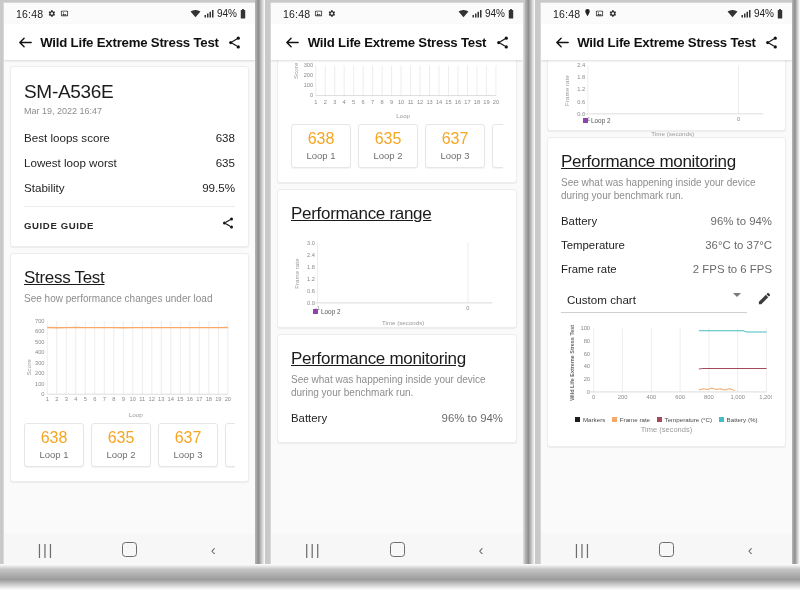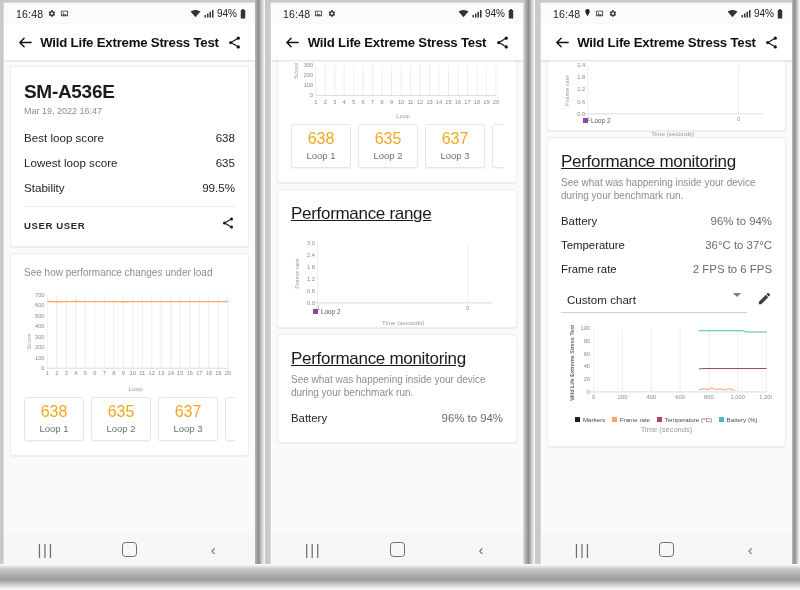--- a/index.html
+++ b/index.html
@@ -33,21 +33,21 @@
      box-shadow:0 1px 2px rgba(0,0,0,.14);position:relative;z-index:5;}
   .appbar .title{flex:1;text-align:center;font-size:13.2px;font-weight:bold;color:#101010;letter-spacing:-.2px;}
   .iconbtn{width:22px;height:22px;display:flex;align-items:center;justify-content:center;color:#111;}
 
   .content{position:absolute;left:0;right:0;top:57px;bottom:0;overflow:hidden;background:#fafafa;}
   .card{background:#fff;border:1px solid #ededed;border-radius:3px;margin:6px 6px 0 6px;
         box-shadow:0 1px 1px rgba(0,0,0,.06);}
   .card.flush-top{margin-top:0;border-top:none;border-radius:0 0 3px 3px;}
   .pad{padding:12px 13px;}
 
-  h1.device{font-size:19px;font-weight:700;color:#1b1b1b;margin:2px 0 3px 0;letter-spacing:-.3px;}
+  h1.device{font-size:19px;font-weight:400;color:#1b1b1b;margin:2px 0 3px 0;letter-spacing:-.3px;}
   .subtle{font-size:9px;color:#8d8d8d;margin-bottom:9px;}
   .row{display:flex;justify-content:space-between;align-items:baseline;padding:6px 0;font-size:11.6px;color:#242424;}
   .row .val{color:#1e1e1e;}
   .divider{height:1px;background:#ececec;margin:6px 0 0 0;}
   .guide{display:flex;justify-content:space-between;align-items:center;padding-top:9px;}
   .guide .lbl{font-size:9.6px;font-weight:bold;letter-spacing:.6px;color:#2a2a2a;}
 
   h2.sec{font-size:17px;font-weight:400;color:#1b1b1b;margin:2px 0 4px 0;letter-spacing:-.3px;text-decoration:underline;}
   .sec-sub{font-size:10px;color:#8d8d8d;line-height:1.35;margin-bottom:6px;}
 
@@ -154,49 +154,50 @@
       </div>
 
       <div class="content">
 
         <div class="card">
           <div class="pad">
             <h1 class="device">SM-A536E</h1>
             <div class="subtle">Mar 19, 2022 16:47</div>
 
             <div class="row">
-              <span>Best loop score</span>
+              <span>Best loops score</span>
               <span class="val">638</span>
             </div>
             <div class="row">
-              <span>Lowest loop score</span>
+              <span>Lowest loop worst</span>
               <span class="val">635</span>
             </div>
             <div class="row">
               <span>Stability</span>
               <span class="val">99.5%</span>
             </div>
 
             <div class="divider"></div>
             <div class="guide">
-              <span class="lbl">USER USER</span>
+              <span class="lbl">GUIDE GUIDE</span>
               <span>
                 <svg width="14" height="14" viewBox="0 0 24 24">
                     <circle cx="18" cy="5" r="2.6" fill="#111"></circle>
                     <circle cx="6" cy="12" r="2.6" fill="#111"></circle>
                     <circle cx="18" cy="19" r="2.6" fill="#111"></circle>
                     <path stroke="#111" stroke-width="1.8" d="M8.3 10.8l7.4-4.3M8.3 13.2l7.4 4.3"></path>
                   </svg>
               </span>
             </div>
           </div>
         </div>
 
         <div class="card">
           <div class="pad">
+            <h2 class="sec">Stress Test</h2>
             <div class="sec-sub">See how performance changes under load</div>
             <div class="chartwrap">
               <svg class="chart" viewBox="0 0 236 120" preserveAspectRatio="xMidYMid meet">
                 <g id="st1-ylabels">
                     <text x="23" y="94" class="ax" text-anchor="end">0</text>
                     <text x="23" y="82.28571428571429" class="ax" text-anchor="end">100</text>
                     <text x="23" y="70.57142857142857" class="ax" text-anchor="end">200</text>
                     <text x="23" y="58.85714285714286" class="ax" text-anchor="end">300</text>
                     <text x="23" y="47.142857142857146" class="ax" text-anchor="end">400</text>
                     <text x="23" y="35.42857142857143" class="ax" text-anchor="end">500</text>

